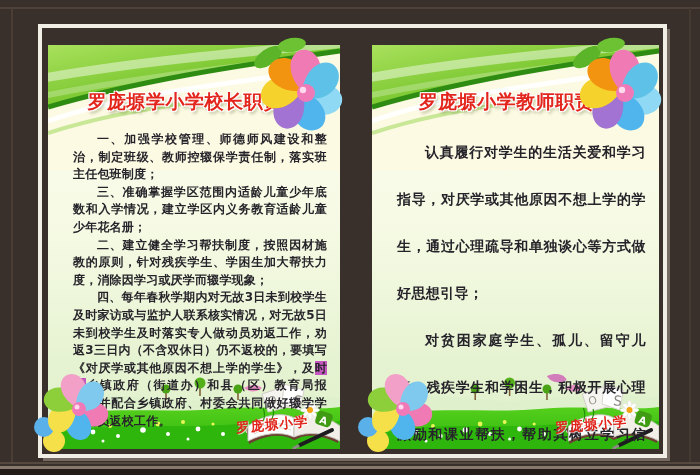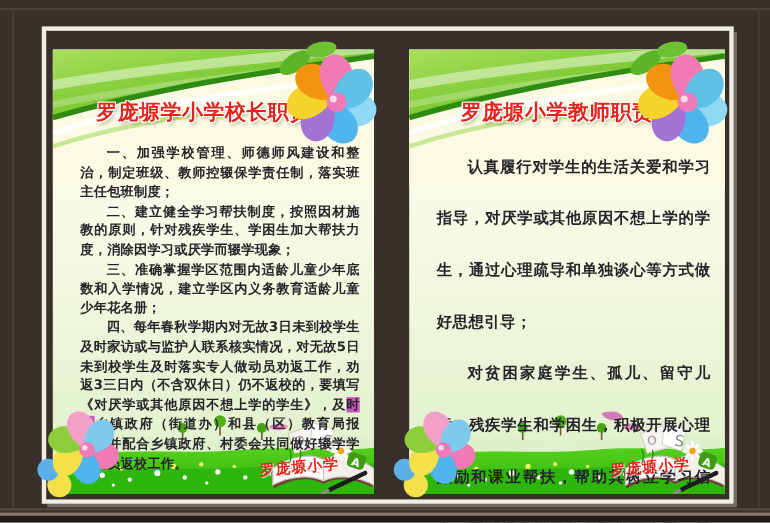--- a/index.html
+++ b/index.html
@@ -89,22 +89,22 @@
       </g>
       <path d="M0,62 C90,36 180,22 292,6" stroke="#2f8c12" stroke-width="5" fill="none"></path>
       <path d="M0,76 C70,52 150,42 240,30" stroke="#ffffff" stroke-width="5" fill="none" opacity=".95"></path>
       <path d="M0,88 C50,72 100,63 150,57" stroke="#bfe48a" stroke-width="4" fill="none" opacity=".85"></path>
     </svg>
 
     <div class="poster-title">罗庞塬学小学校长职责</div>
 
     <div class="body-text">
       <p>一、加强学校管理、师德师风建设和整治，制定班级、教师控辍保学责任制，落实班主任包班制度；</p>
+      <p>三、准确掌握学区范围内适龄儿童少年底数和入学情况，建立学区内义务教育适龄儿童少年花名册；</p>
       <p>二、建立健全学习帮扶制度，按照因材施教的原则，针对残疾学生、学困生加大帮扶力度，消除因学习或厌学而辍学现象；</p>
-      <p>三、准确掌握学区范围内适龄儿童少年底数和入学情况，建立学区内义务教育适龄儿童少年花名册；</p>
       <p><span>四、每年春秋学期内对无故3日未到校学生及时家访或与监护人联系核实情况，对无故5日未到校学生及时落实专人做动员劝返工作，劝返3三日内（不含双休日）仍不返校的，要填写《对厌学或其他原因不想上学的学生》，及</span><span class="hl">时向</span><span>乡镇政府（街道办）和县（区）教育局报告，并配合乡镇政府、村委会共同做好辍学学生动员返校工作。</span></p>
     </div>
 
     <svg class="ftr-svg" viewBox="0 0 292 75" preserveAspectRatio="none">
       <defs>
         <linearGradient id="ggL" x1="0" y1="0" x2="0" y2="1">
           <stop offset="0" stop-color="#55cf1c"></stop>
             <stop offset="1" stop-color="#2eb60d"></stop>
         </linearGradient>
       </defs>

